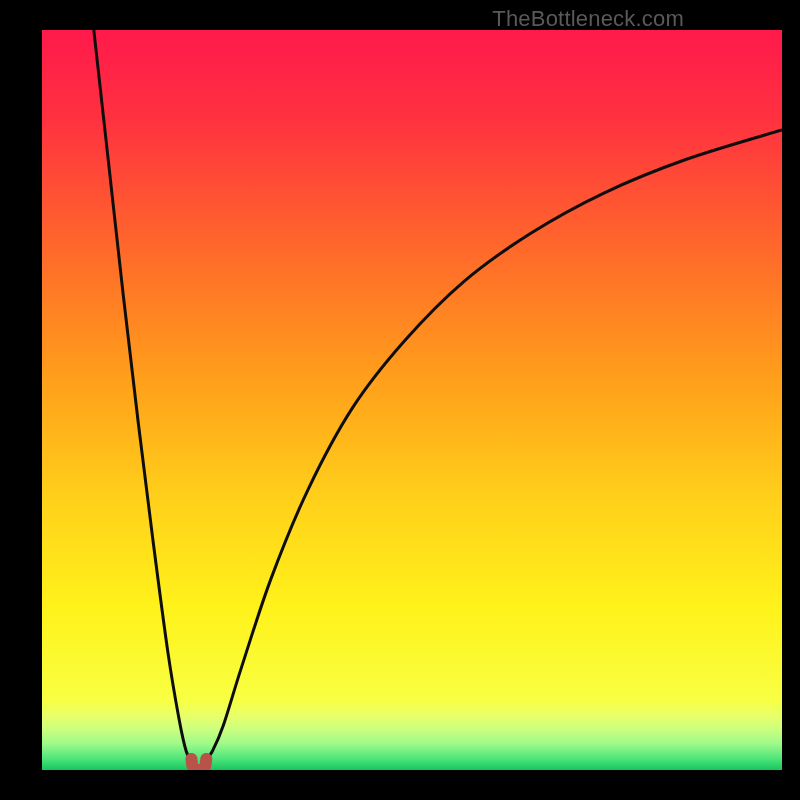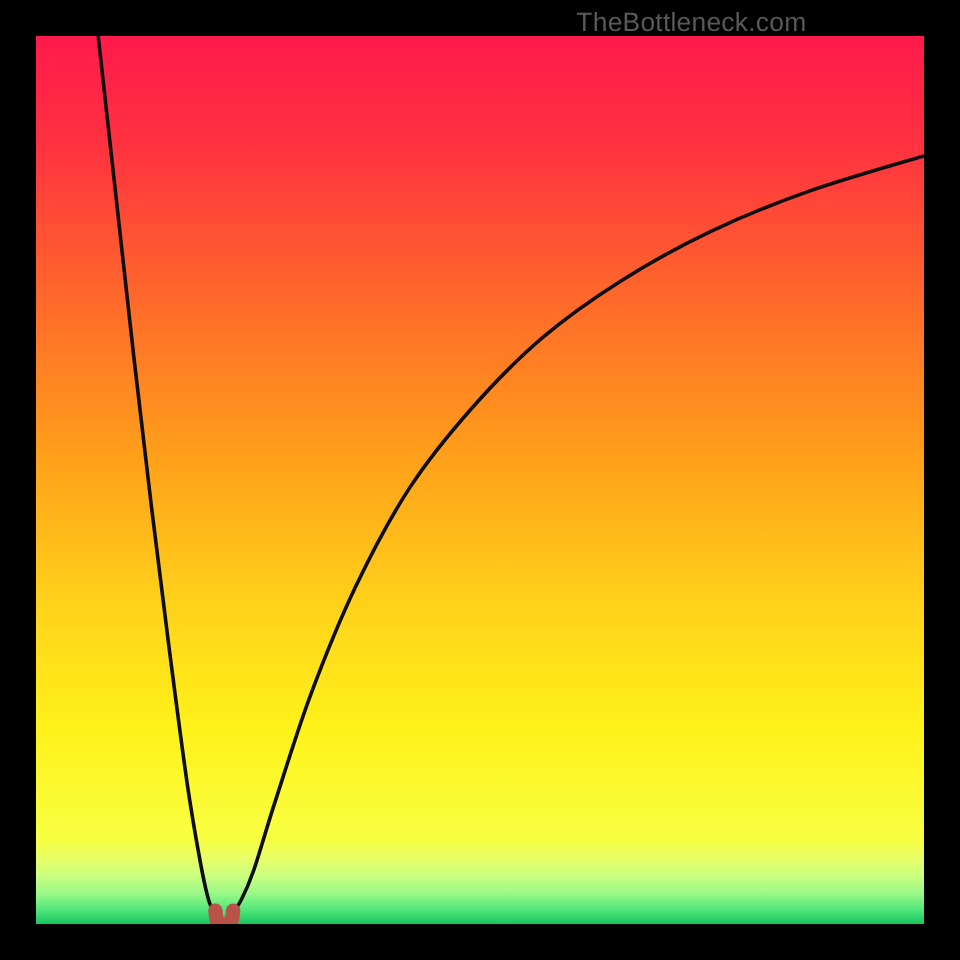--- a/index.html
+++ b/index.html
@@ -6,21 +6,21 @@
     margin: 0;
     padding: 0;
     width: 800px;
     height: 800px;
     overflow: hidden;
     background: #000;
     font-family: Arial, Helvetica, sans-serif;
   }
   .frame {
     position: absolute;
-    top: 0; left: 0;
+    top: 0; left: 12px;
     width: 684px;
     height: 800px;
     background: #000;
   }
   .plot {
     position: absolute;
     top: 30px;
     left: 30px;
     width: 740px;
     height: 740px;

